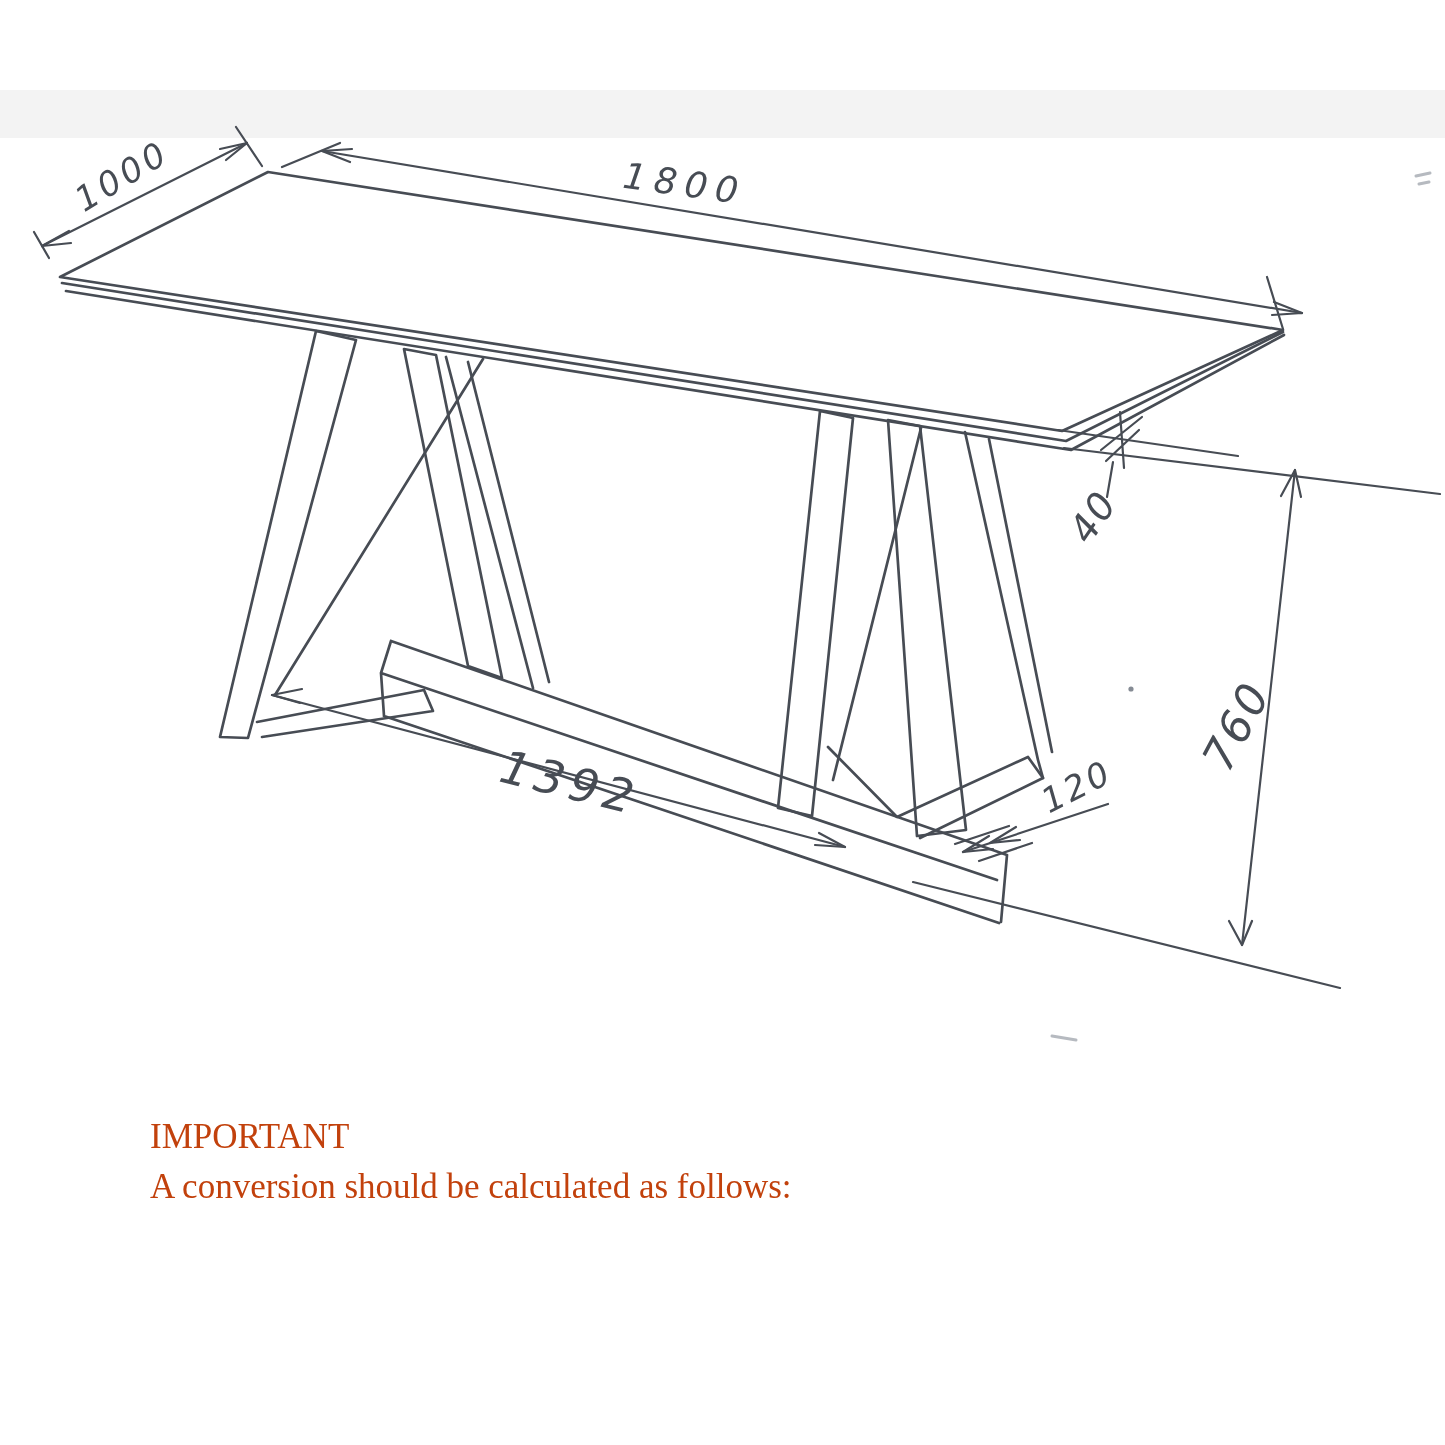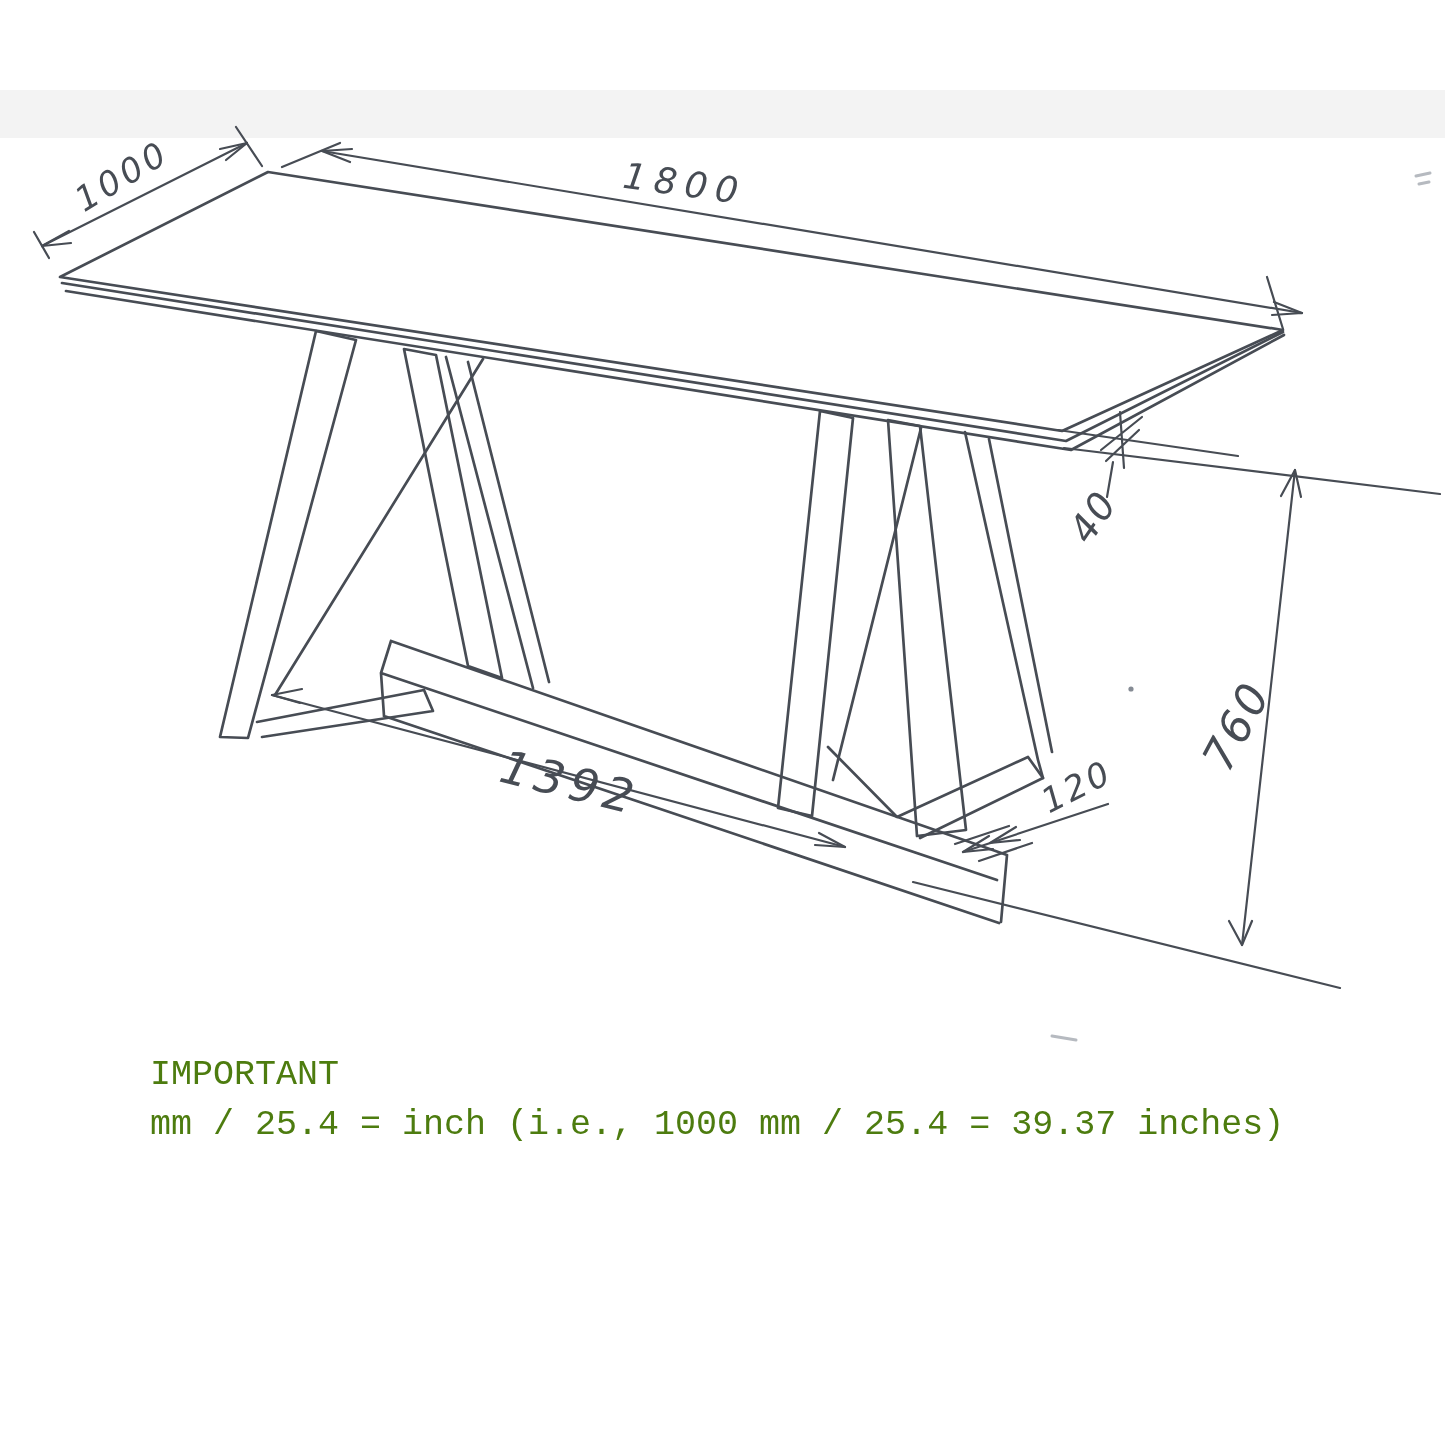--- a/index.html
+++ b/index.html
@@ -18,23 +18,23 @@
   .ink{stroke:#474c54;fill:none;stroke-linecap:round;stroke-linejoin:round;}
   .w-main{stroke-width:2.7;}
   .w-dim{stroke-width:2.2;}
   .topfill{fill:#ffffff;}
   .hand{
     font-family:"DejaVu Sans", sans-serif;
     font-style:italic;
     fill:#474c54;
   }
   .notice{
-    position:absolute;left:150px;top:1050px;
-    color:#4d7c0f;
-    font-family:Liberation Mono, monospace;
+    position:absolute;left:150px;top:1112px;
+    color:#c2410c;
+    font-family:Liberation Serif, serif;
     font-size:35px;line-height:50px;
     white-space:nowrap;
   }
   .smudge{stroke:#b6bac0;stroke-width:3;fill:none;stroke-linecap:round;}
 </style>
 </head>
 <body>
 
 <div class="stage">
 
@@ -113,16 +113,16 @@
       <text class="hand" transform="translate(1082,797) rotate(-27)" font-size="34" letter-spacing="3" text-anchor="middle">120</text>
     </g>
 
     <path class="smudge" d="M1416,176 l14,-3 M1419,184 l10,-2"></path>
     <circle cx="1131" cy="689" r="2.6" fill="#858b94"></circle>
     <path class="smudge" d="M1052,1036 l24,4"></path>
   </svg>
 
   <div class="notice">
     <div>IMPORTANT</div>
-    <div>mm / 25.4 = inch (i.e., 1000 mm / 25.4 = 39.37 inches)</div>
+    <div>A conversion should be calculated as follows:</div>
   </div>
 
 </div>
 
 </body></html>

